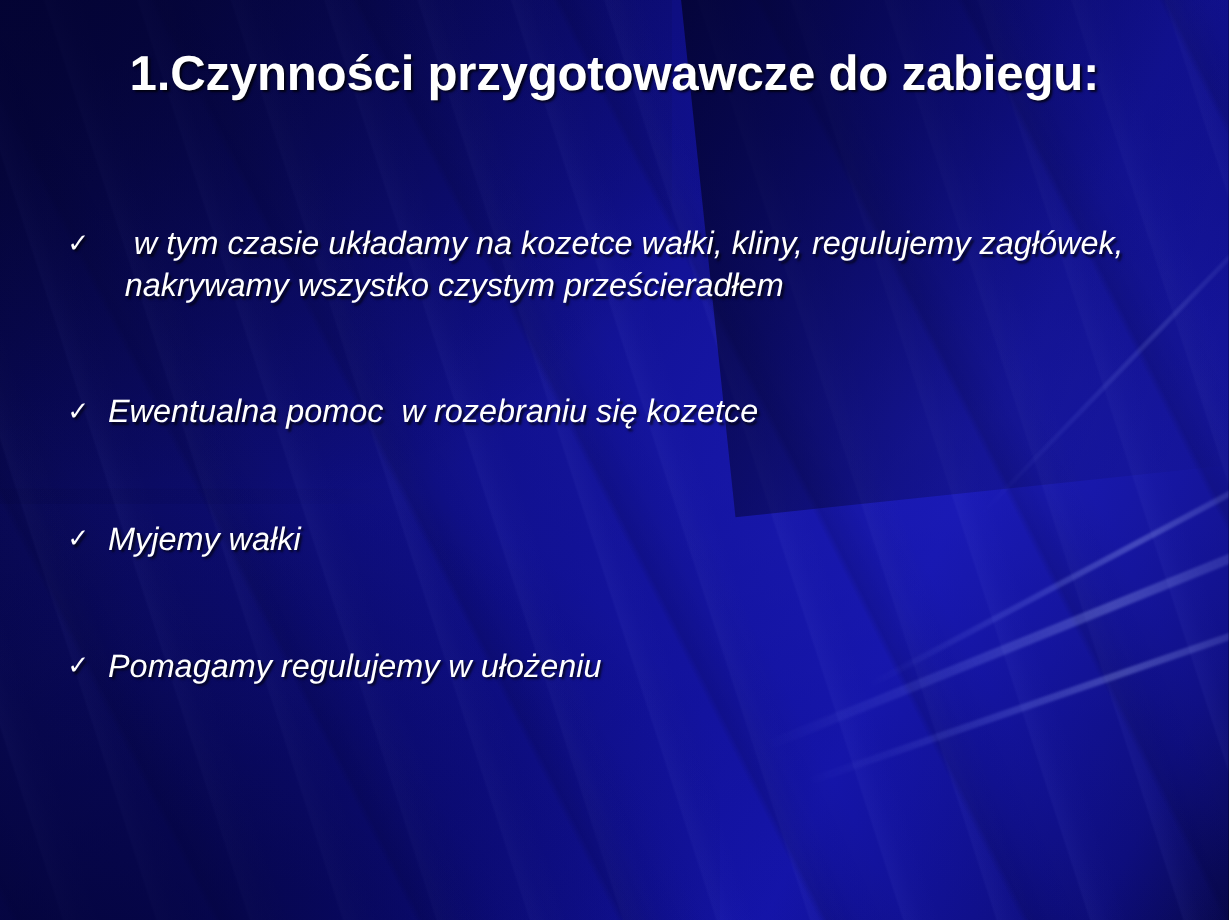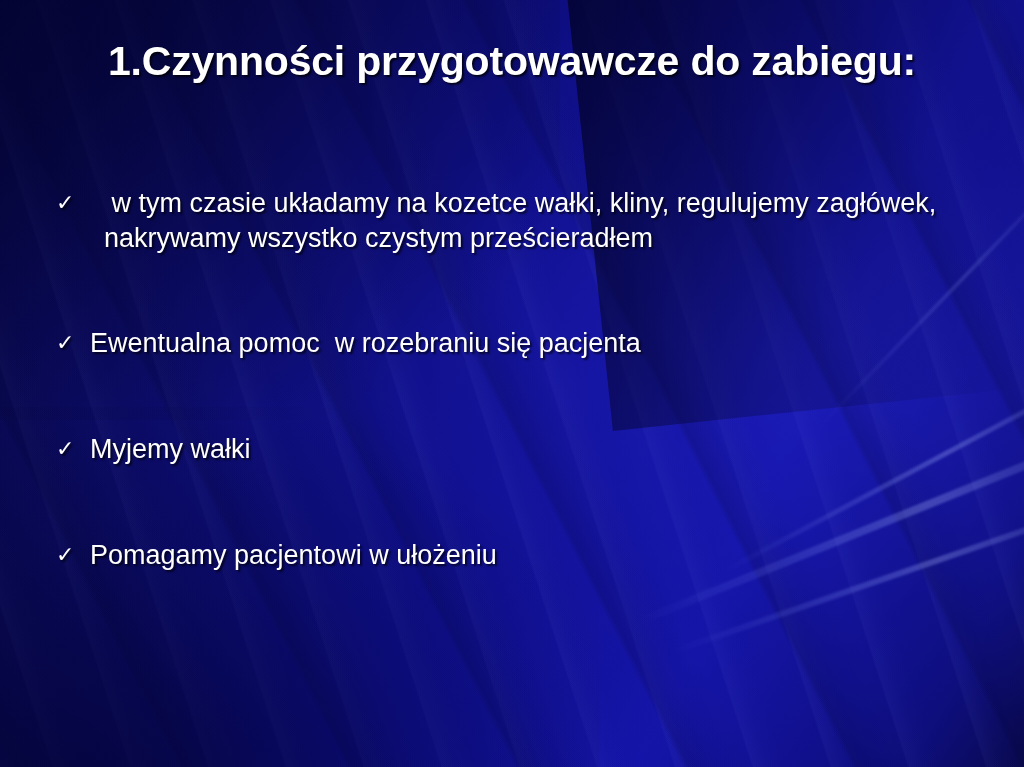--- a/index.html
+++ b/index.html
@@ -118,20 +118,21 @@
     line-height: 1.55;
     text-align: left;
     color: #ffffff;
   }
   .bullet .mark.wide {
     width: 48px;
   }
   .bullet .btext {
     flex: 1 1 auto;
     white-space: pre-wrap;
+    font-style: italic;
   }
   .bullet.b1 { margin-bottom: 70px; }
   .bullet.b1 .btext { max-width: 890px; }
   .bullet.b2 { margin-bottom: 71px; }
   .bullet.b3 { margin-bottom: 71px; }
 </style>
 </head>
 <body>
 
 <div id="slide">
@@ -153,28 +154,28 @@
 
     <div class="bullets">
 
       <div class="bullet b1">
         <span class="mark wide">✓</span>
         <span class="btext"> w tym czasie układamy na kozetce wałki, kliny, regulujemy zagłówek, nakrywamy wszystko czystym prześcieradłem</span>
       </div>
 
       <div class="bullet b2">
         <span class="mark">✓</span>
-        <span class="btext">Ewentualna pomoc  w rozebraniu się pacjenta</span>
+        <span class="btext">Ewentualna pomoc  w rozebraniu się kozetce</span>
       </div>
 
       <div class="bullet b3">
         <span class="mark">✓</span>
         <span class="btext">Myjemy wałki</span>
       </div>
 
       <div class="bullet b4">
         <span class="mark">✓</span>
-        <span class="btext">Pomagamy pacjentowi w ułożeniu</span>
+        <span class="btext">Pomagamy regulujemy w ułożeniu</span>
       </div>
 
     </div>
   </div>
 </div>
 
 </body></html>

